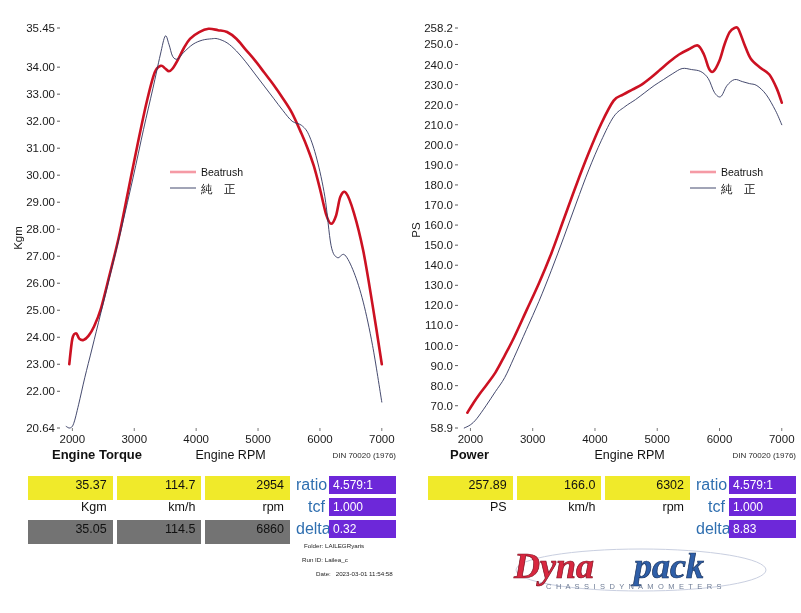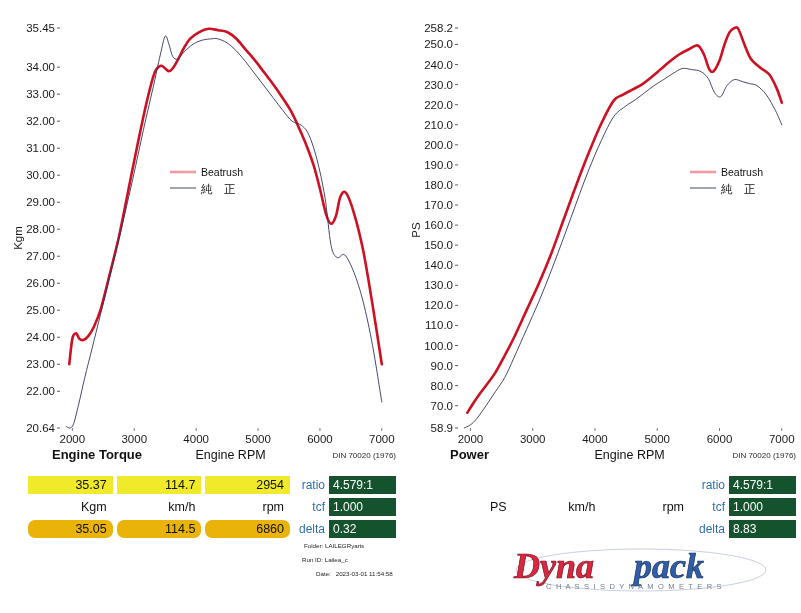--- a/index.html
+++ b/index.html
@@ -73,63 +73,63 @@
     position: absolute;
     left: 0;
     top: 476px;
     width: 400px;
     height: 70px;
   }
   .res-row {
     position: absolute;
     left: 28px;
     width: 262px;
-    height: 18px;
+    height: 24px;
     display: flex;
     gap: 4px;
   }
   .res-row.r1 { top: 0px; }
   .res-row.r2 { top: 22px; }
   .res-row.r3 { top: 44px; }
   .cell {
     flex: 1 1 0;
     font-size: 12.5px;
     line-height: 18px;
     text-align: right;
     padding-right: 6px;
     box-sizing: border-box;
     color: #111;
   }
   .cell.yellow { background: #f0ea2a; }
-  .cell.green  { background: #eab308; border-radius: 7px; }
+  .cell.green  { background: #737373; }
   .cell.plain  { background: transparent; }
 
   .kv-block {
     position: absolute;
     left: 296px;
     top: 0px;
     width: 100px;
   }
   .kv-row {
     height: 18px;
     margin-bottom: 4px;
     display: flex;
     align-items: center;
   }
   .kv-key {
-    font-size: 12px;
+    font-size: 16px;
     color: #2f6fb0;
     text-align: right;
     width: 33px;
     padding-right: 4px;
     box-sizing: border-box;
     white-space: nowrap;
   }
   .kv-val {
-    background: #14532d;
+    background: #6d28d9;
     color: #ffffff;
     font-size: 12px;
     flex: 1 1 auto;
     height: 18px;
     line-height: 18px;
     padding-left: 4px;
     box-sizing: border-box;
     white-space: nowrap;
   }
 
@@ -317,20 +317,25 @@
         <text x="229.6" y="459" class="axis-name" text-anchor="middle">Engine RPM</text>
         <text x="396" y="458" class="std-note" text-anchor="end">DIN 70020 (1976)</text>
         <line x1="290" y1="172" x2="316" y2="172" stroke="#f59aa5" stroke-width="2.6"></line>
         <text x="321" y="176" class="legend-text">Beatrush</text>
         <line x1="290" y1="188" x2="316" y2="188" stroke="#30355e" stroke-width="0.9"></line>
         <text x="321" y="193" class="legend-text-jp">純　正</text>
       </svg>
   </div>
 
   <div class="results">
+    <div class="res-row r1">
+      <div class="cell yellow">257.89</div>
+      <div class="cell yellow">166.0</div>
+      <div class="cell yellow">6302</div>
+    </div>
     <div class="res-row r2">
       <div class="cell plain">PS</div>
       <div class="cell plain">km/h</div>
       <div class="cell plain">rpm</div>
     </div>
 
     <div class="kv-block">
       <div class="kv-row">
         <div class="kv-key">ratio</div>
         <div class="kv-val">4.579:1</div>

